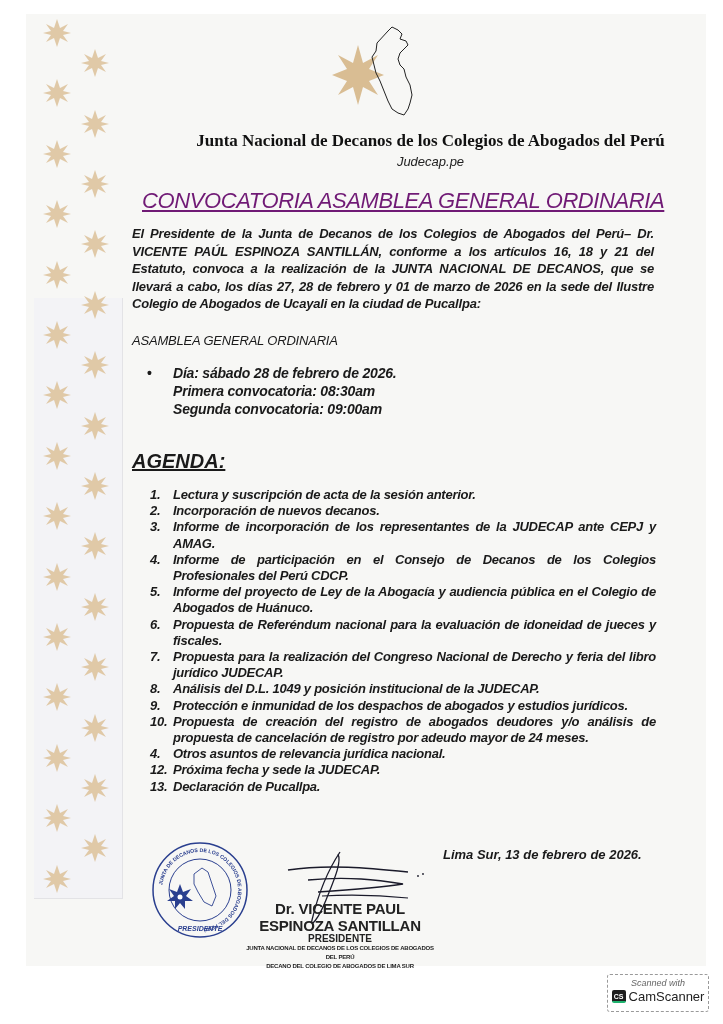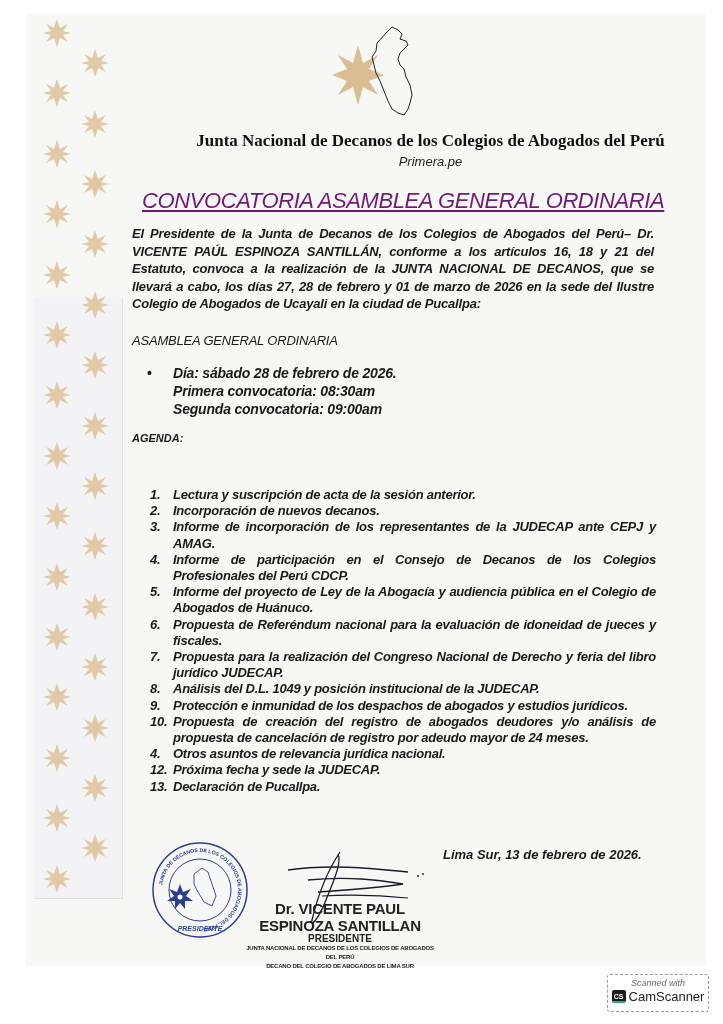--- a/index.html
+++ b/index.html
@@ -10,21 +10,21 @@
   .star svg{width:100%;height:100%;display:block;}
   .logo{position:absolute;left:330px;top:25px;width:120px;height:95px;}
   .org-title{position:absolute;left:0;top:131px;width:723px;text-align:center;padding-left:138px;box-sizing:border-box;font-family:"Liberation Serif",serif;font-weight:bold;font-size:17px;color:#111;}
   .org-web{position:absolute;left:0;top:154px;width:723px;text-align:center;padding-left:138px;box-sizing:border-box;font-style:italic;font-size:13px;color:#222;}
   .doc-title{position:absolute;left:142px;top:188px;font-family:"Liberation Sans",sans-serif;font-style:italic;font-size:22px;text-decoration:underline;letter-spacing:-0.4px;color:#701a75;}
   .intro{position:absolute;left:132px;top:225px;width:522px;font-style:italic;font-size:13px;line-height:17.5px;text-align:justify;font-weight:bold;letter-spacing:-0.2px;}
   .sub{position:absolute;left:132px;top:333px;font-style:italic;font-size:13px;letter-spacing:-0.2px;}
   .sched{position:absolute;left:155px;top:364px;font-style:italic;font-weight:bold;font-size:14px;line-height:18px;letter-spacing:-0.2px;}
   .sched .bullet{position:absolute;left:-8px;top:0;font-style:normal;}
   .sched div{padding-left:18px;}
-  .agenda-h{position:absolute;left:132px;top:432px;font-style:italic;font-weight:bold;font-size:11px;}
+  .agenda-h{position:absolute;left:132px;top:450px;font-style:italic;font-weight:bold;font-size:20px;text-decoration:underline;}
   .agenda{position:absolute;left:150px;top:487px;width:506px;margin:0;padding:0;list-style:none;font-style:italic;font-weight:bold;font-size:13px;line-height:16.2px;letter-spacing:-0.25px;}
   .agenda li{position:relative;padding-left:23px;text-align:justify;}
   .agenda li .num{position:absolute;left:0;top:0;}
   .place-date{position:absolute;left:443px;top:847px;font-style:italic;font-weight:bold;font-size:13px;text-align:right;}
   .seal{position:absolute;left:150px;top:840px;width:100px;height:100px;}
   .sigblock{position:absolute;left:240px;top:900px;width:200px;text-align:center;font-weight:bold;color:#222;}
   .sig-name{font-size:15px;letter-spacing:-0.2px;}
   .sig-role{font-size:10px;line-height:10px;}
   .sig-org{font-size:6px;line-height:9px;letter-spacing:-0.2px;}
   .signature{position:absolute;left:278px;top:850px;width:150px;height:75px;}
@@ -189,21 +189,21 @@
   </div>
 
 <div class="logo">
   <svg viewBox="0 0 120 95" width="120" height="95">
     <polygon points="28,20 33,38 48,30 39,44 54,50 39,56 48,70 33,62 28,80 23,62 8,70 17,56 2,50 17,44 8,30 23,38" fill="#d9bd93"></polygon>
     <path d="M47,18 L58,6 L62,2 L68,5 L72,9 L70,14 L76,16 L78,20 L74,24 L70,28 L68,34 L70,40 L74,44 L76,52 L80,60 L82,70 L80,78 L78,84 L74,90 L68,88 L62,84 L58,76 L54,66 L50,56 L46,48 L44,40 L42,32 L46,26 Z" fill="none" stroke="#222" stroke-width="1"></path>
   </svg>
 </div>
 
 <div class="org-title">Junta Nacional de Decanos de los Colegios de Abogados del Perú</div>
-<div class="org-web">Primera.pe</div>
+<div class="org-web">Judecap.pe</div>
 
 <div class="doc-title">CONVOCATORIA ASAMBLEA GENERAL ORDINARIA</div>
 
 <div class="intro"><span>El Presidente de la Junta de Decanos de los Colegios de Abogados del Perú– Dr. </span><span>VICENTE PAÚL ESPINOZA SANTILLÁN</span><span>, conforme a los artículos 16, 18 y 21 del Estatuto, convoca a la realización de la </span><span>JUNTA NACIONAL DE DECANOS</span><span>, que se llevará a cabo, los días 27, 28 de febrero y 01 de marzo de 2026 en la sede del Ilustre Colegio de Abogados de Ucayali en la ciudad de Pucallpa:</span></div>
 
 <div class="sub">ASAMBLEA GENERAL ORDINARIA</div>
 
 <div class="sched">
   <span class="bullet">•</span>
   <div>Día: sábado 28 de febrero de 2026.</div>

